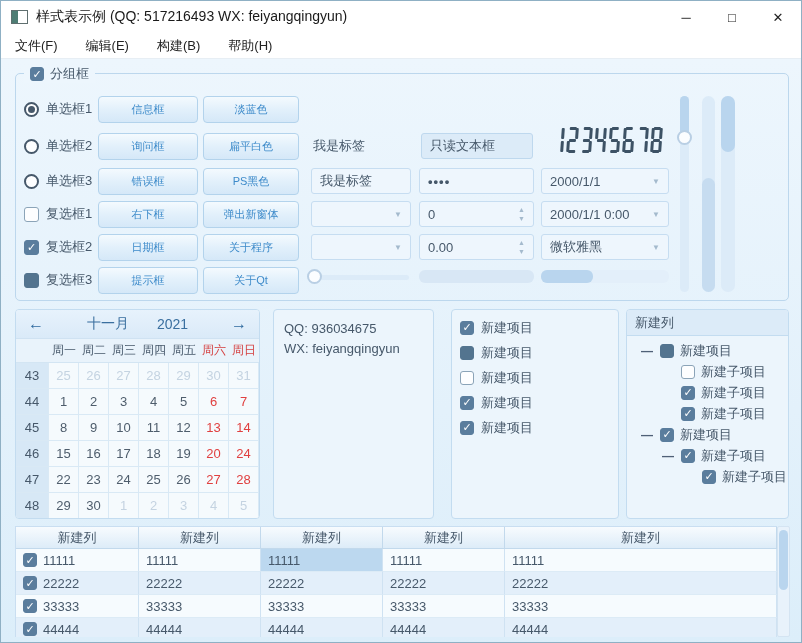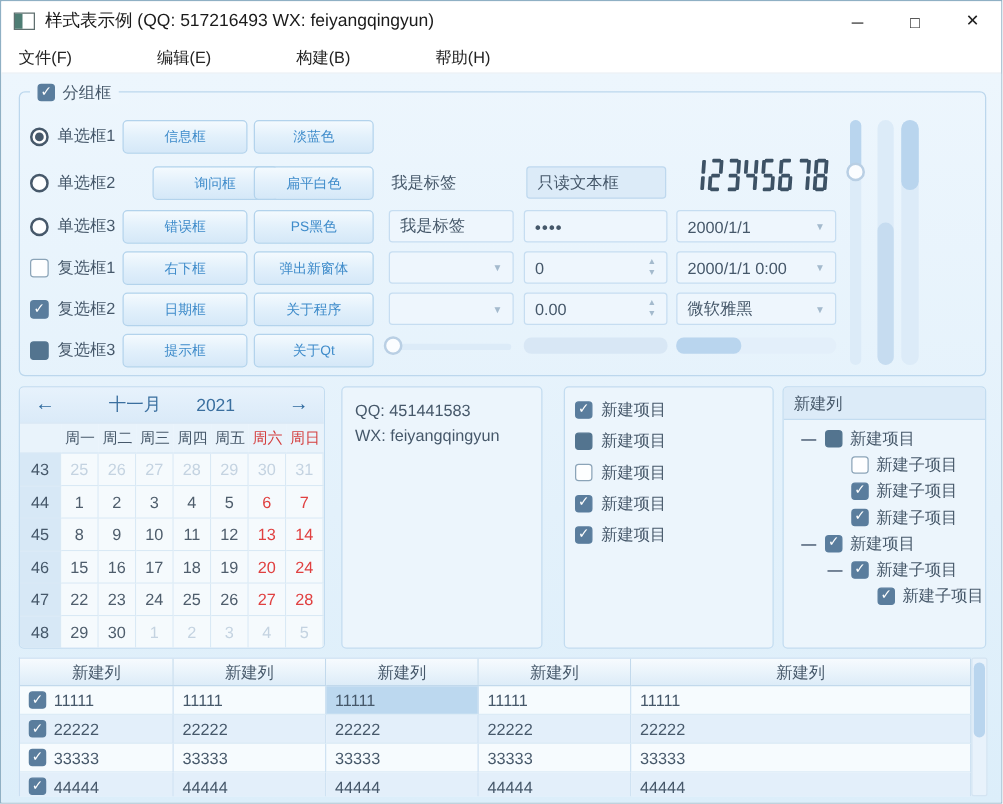--- a/index.html
+++ b/index.html
@@ -9,21 +9,21 @@
 
   
   .titlebar { position:absolute; top:0; left:0; width:100%; height:32px; background:#ffffff; display:flex; align-items:center; }
   .app-icon { width:17px; height:14px; margin-left:10px; border:1px solid #5f6f6f; background:#fff; position:relative; }
   .app-icon::before { content:""; position:absolute; left:0; top:0; bottom:0; width:40%; background:#4e7d74; }
   .title { margin-left:8px; font-size:14px; color:#1a1a1a; }
   .winbtns { margin-left:auto; display:flex; height:100%; }
   .winbtn { width:46px; height:100%; display:flex; align-items:center; justify-content:center; font-size:13px; color:#222; cursor:default; }
 
   
-  .menubar { position:absolute; top:32px; left:0; width:100%; height:26px; background:#fff; display:flex; align-items:center; border-bottom:1px solid #e7eef4;gap:40px; }
+  .menubar { position:absolute; top:32px; left:0; width:100%; height:26px; background:#fff; display:flex; align-items:center; border-bottom:1px solid #e7eef4; }
   .menu-item { padding:0 14px; height:100%; display:flex; align-items:center; color:#222; }
 
   
   .content { position:absolute; top:58px; left:0; width:802px; height:585px; background:linear-gradient(180deg,#edf6fd 0%,#e3f1fb 60%,#dceefa 100%); }
 
   
   .groupbox { position:absolute; left:14px; top:14px; width:774px; height:228px; border:1px solid #bcd7ed; border-radius:5px; }
   .gb-legend { position:absolute; top:-9px; left:8px; padding:0 6px; background:#edf6fd; display:flex; align-items:center; gap:6px; font-size:13px; }
 
   
@@ -338,21 +338,21 @@
           <div class="cal-cell n">30</div>
           <div class="cal-cell m">1</div>
           <div class="cal-cell m">2</div>
           <div class="cal-cell m">3</div>
           <div class="cal-cell m">4</div>
           <div class="cal-cell m">5</div>
         </div>
     </div>
 
     <div class="textedit">
-      <div>QQ: 451441583</div>
+      <div>QQ: 936034675</div>
       <div>WX: feiyangqingyun</div>
     </div>
 
     <div class="listbox" id="listbox">
         <div class="list-item">
           <div class="cb checked">
             <span class="mark">✓</span>
           </div>
           <div>新建项目</div>
         </div>
@@ -544,21 +544,21 @@
         <div class="cb checked">
           <span class="mark">✓</span>
         </div>
         <div>复选框2</div>
       </div>
       <div class="ctrl-row" style="top: 208px;">
         <div class="cb partial"></div>
         <div>复选框3</div>
       </div>
       <div class="qbtn" style="left: 97px; top: 37px; width: 100px;">信息框</div>
-      <div class="qbtn" style="left: 97px; top: 74px; width: 100px; margin-left: 24px;">询问框</div>
+      <div class="qbtn" style="left: 97px; top: 74px; width: 100px;">询问框</div>
       <div class="qbtn" style="left: 97px; top: 109px; width: 100px;">错误框</div>
       <div class="qbtn" style="left: 97px; top: 142px; width: 100px; font-family: Liberation Serif, serif;">右下框</div>
       <div class="qbtn" style="left: 97px; top: 175px; width: 100px;">日期框</div>
       <div class="qbtn" style="left: 97px; top: 208px; width: 100px;">提示框</div>
       <div class="qbtn" style="left: 202px; top: 37px; width: 96px;">淡蓝色</div>
       <div class="qbtn" style="left: 202px; top: 74px; width: 96px;">扁平白色</div>
       <div class="qbtn" style="left: 202px; top: 109px; width: 96px;">PS黑色</div>
       <div class="qbtn" style="left: 202px; top: 175px; width: 96px;">关于程序</div>
       <div class="qbtn" style="left: 202px; top: 142px; width: 96px;">弹出新窗体</div>
       <div class="qbtn" style="left: 202px; top: 208px; width: 96px;">关于Qt</div>

